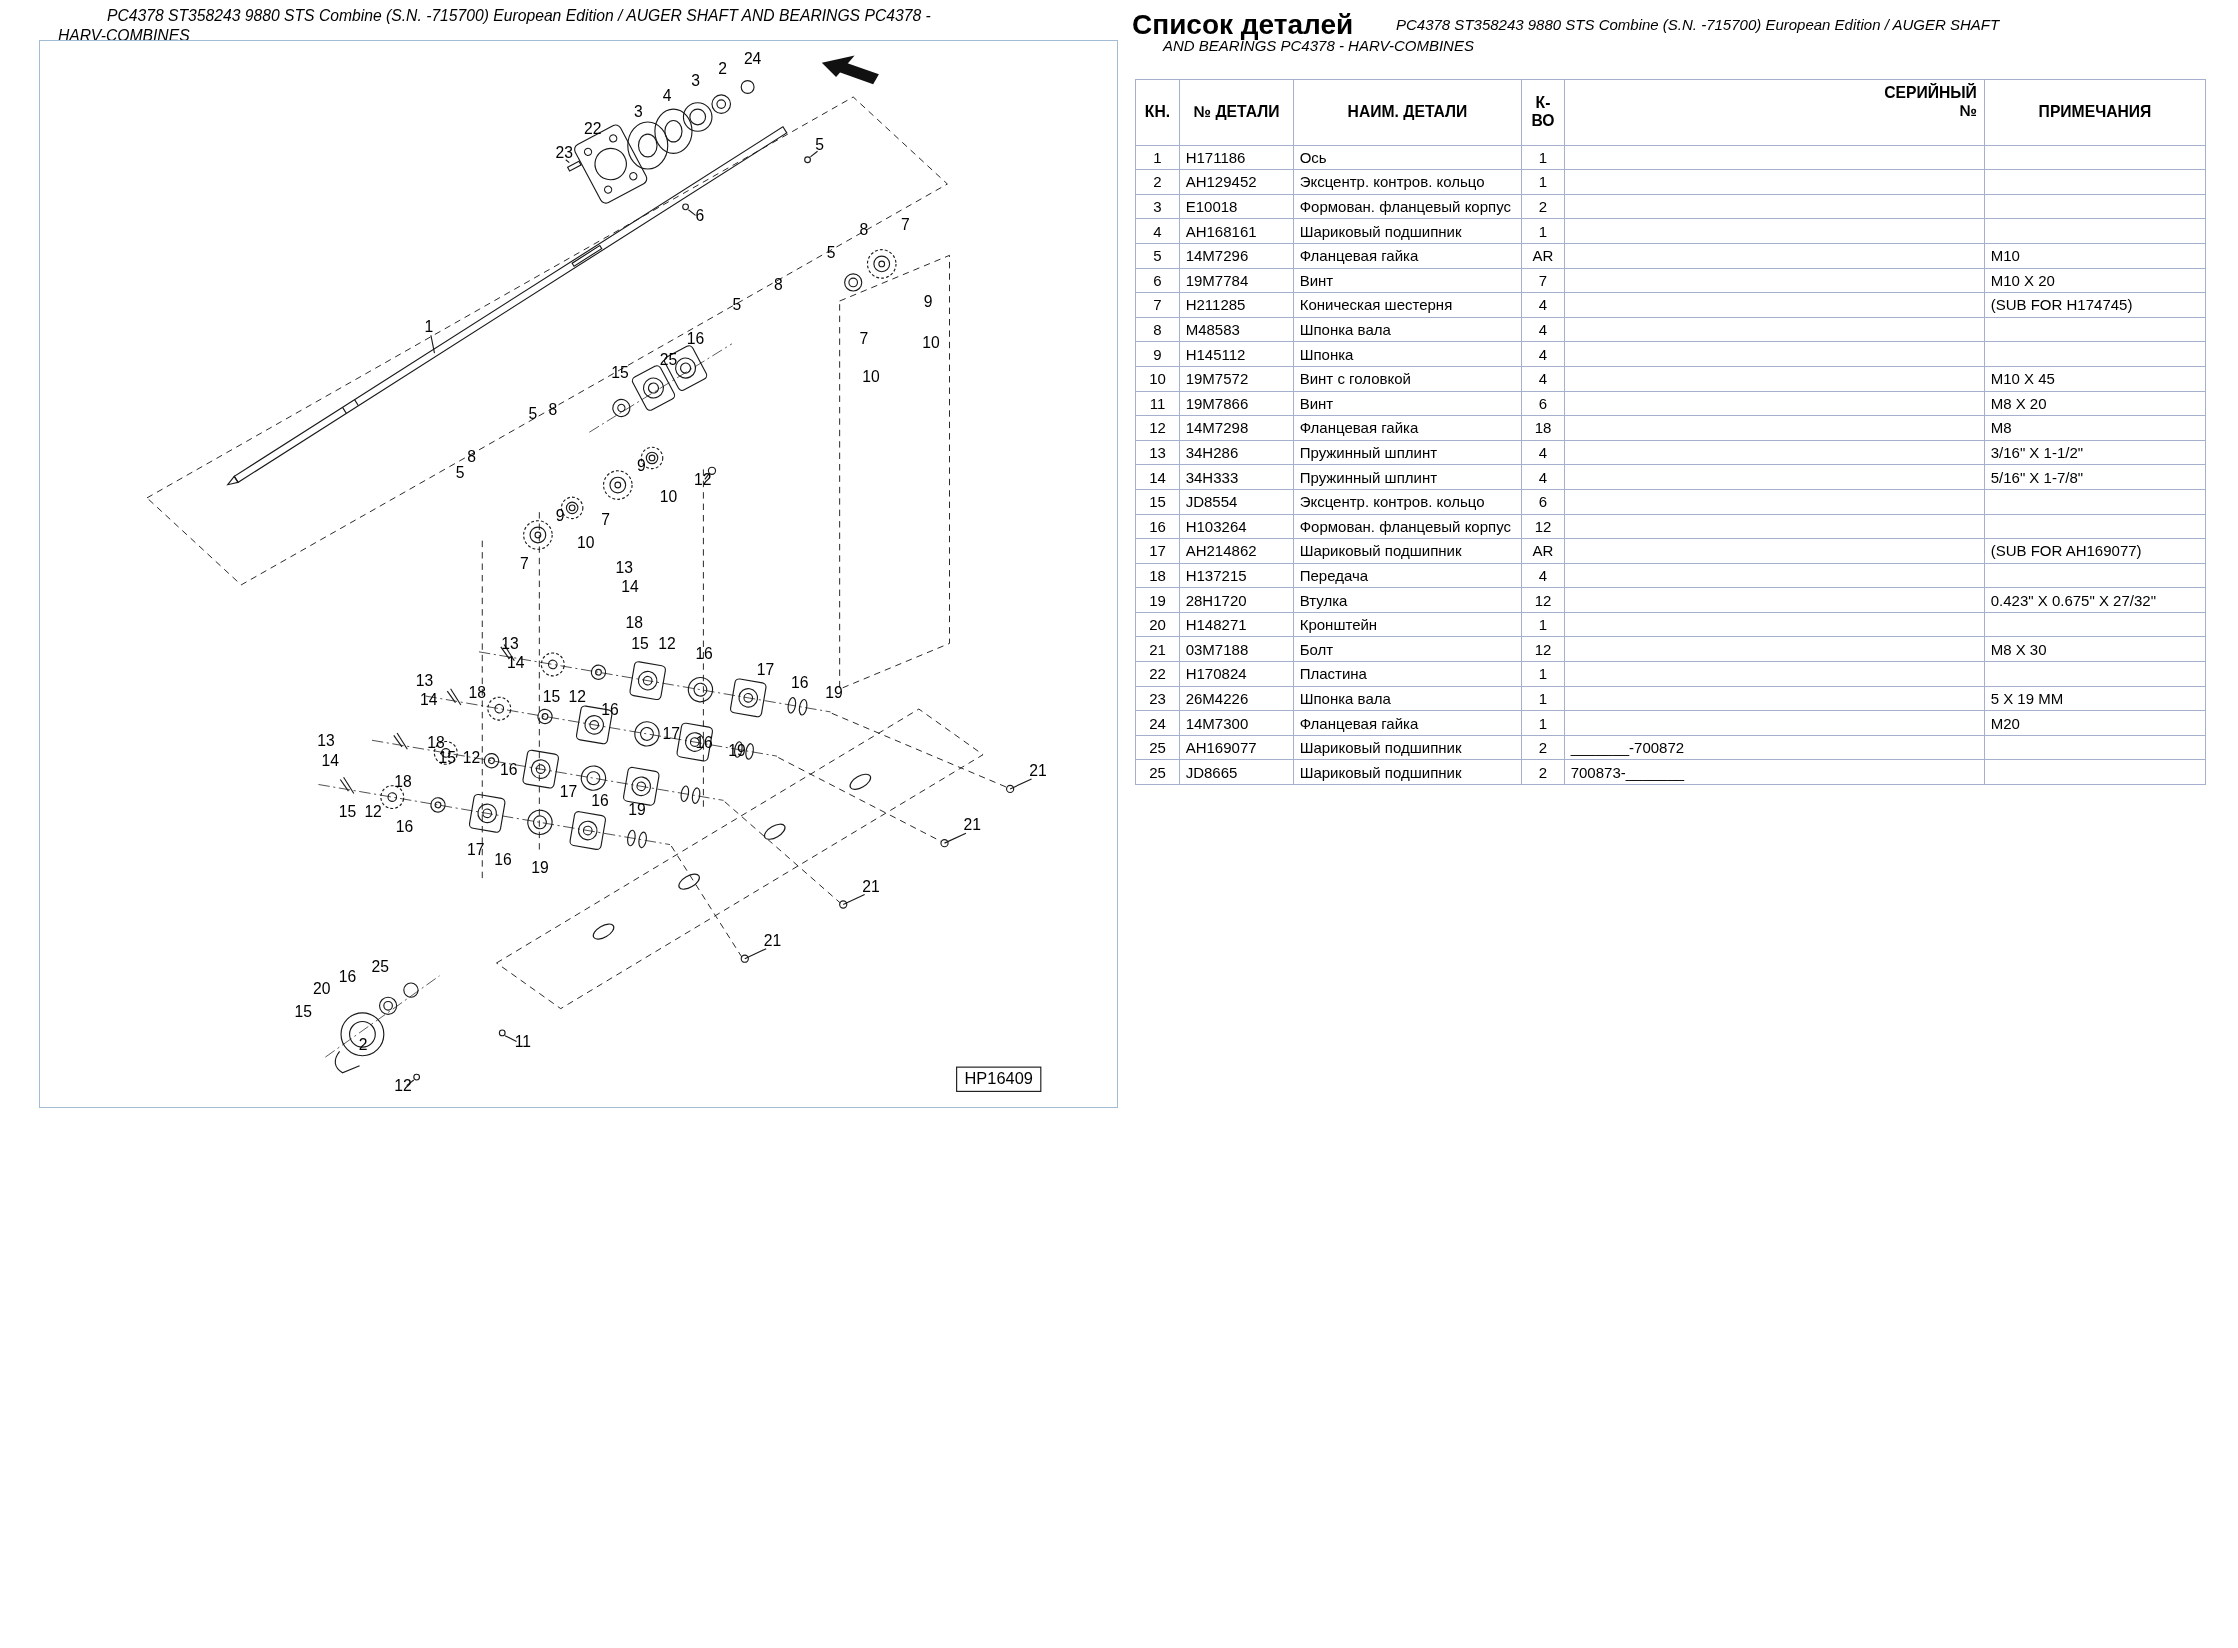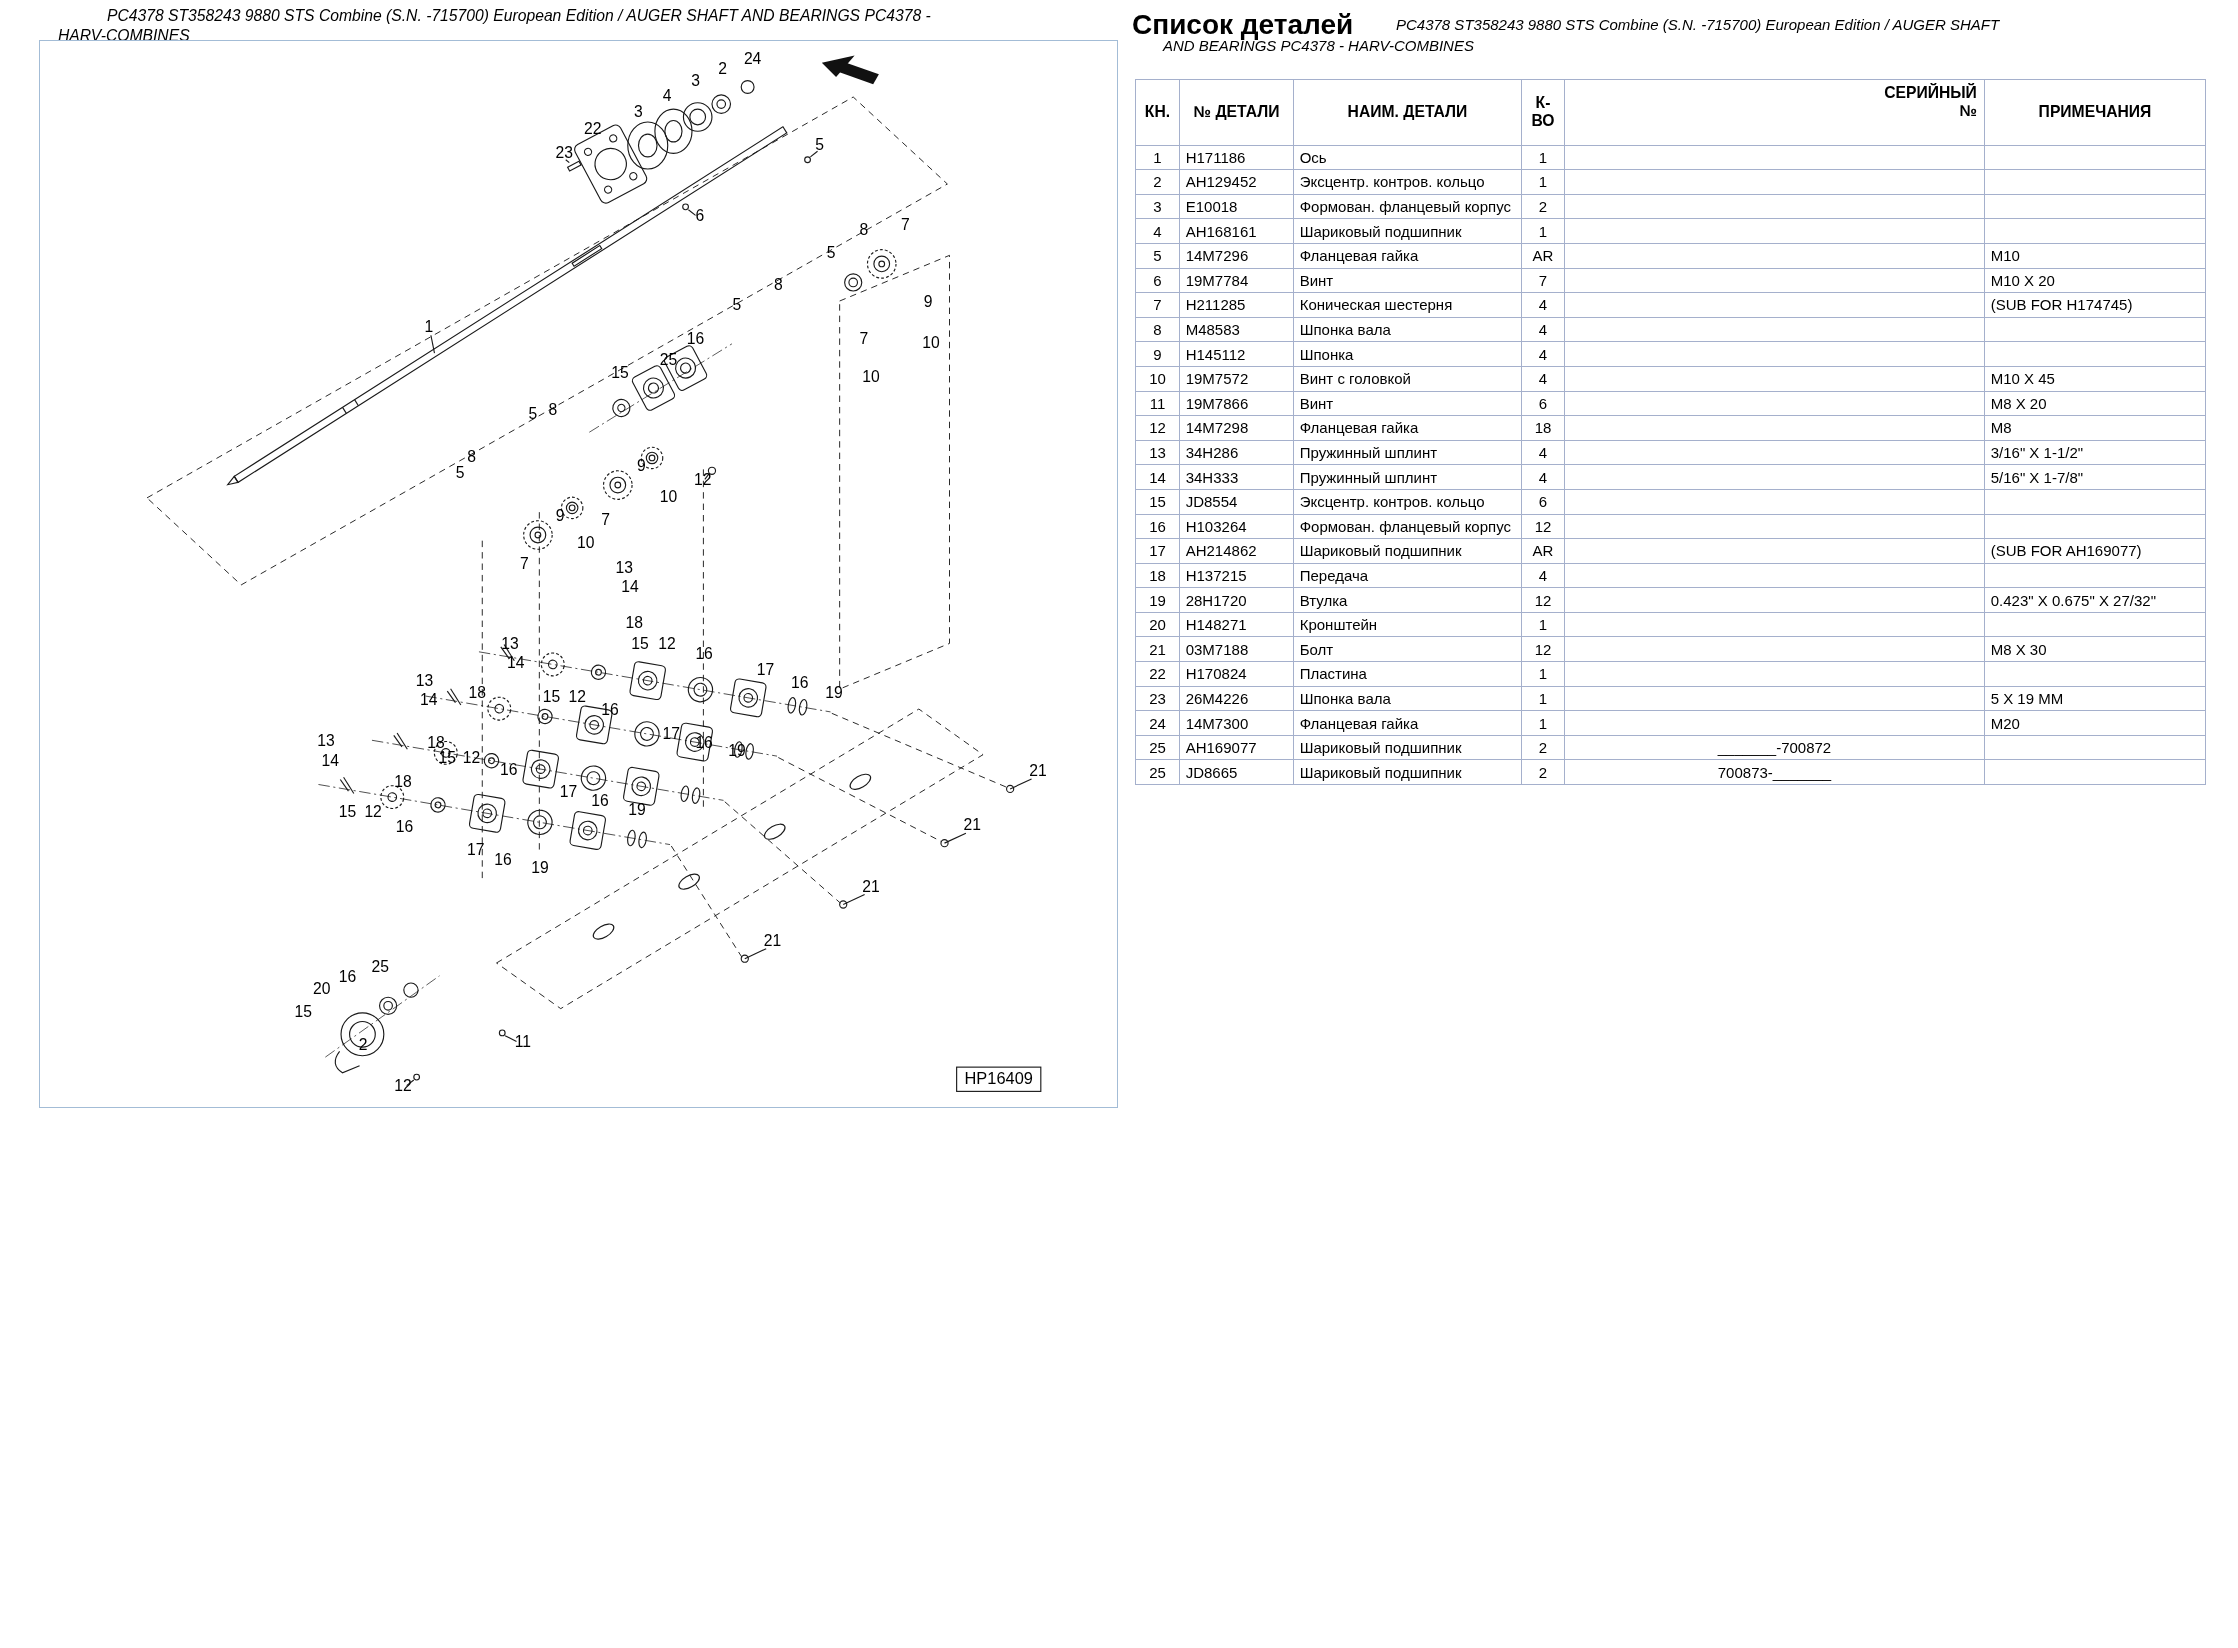--- a/index.html
+++ b/index.html
@@ -28,21 +28,21 @@
 
   
   #parts-table-wrap{position:absolute;left:1135px;top:79px;width:1072px;}
   table{border-collapse:collapse;table-layout:fixed;width:1070px;}
   th,td{border:0.7px solid #a5b0cc;font-size:15px;overflow:hidden;white-space:nowrap;}
   th{font-size:15.7px;font-weight:bold;height:56px;text-align:center;vertical-align:middle;white-space:pre-line;padding:0 4.3px;}
   th.th-serial{text-align:right;vertical-align:top;padding:4.3px 7.1px;}
   td{height:23.6px;padding:0 5.7px;}
   td.c-kn{text-align:center;padding:0 1.4px;}
   td.c-qty{text-align:center;padding:0 1.4px;}
-  td.c-serial{text-align:center;}
+  td.c-serial{}
   td.c-part,td.c-name,td.c-remark{text-align:left;}
 </style>
 </head>
 <body>
 
 <div class="hdr-line" id="hdr-l1">PC4378 ST358243 9880 STS Combine (S.N. -715700) European Edition / AUGER SHAFT AND BEARINGS PC4378 -</div>
 <div class="hdr-line" id="hdr-l2">HARV-COMBINES</div>
 
 <div id="diagram-panel">
   <svg id="diagram-svg" viewBox="0 0 1507 1492" width="1075" height="1065" xmlns="http://www.w3.org/2000/svg">

